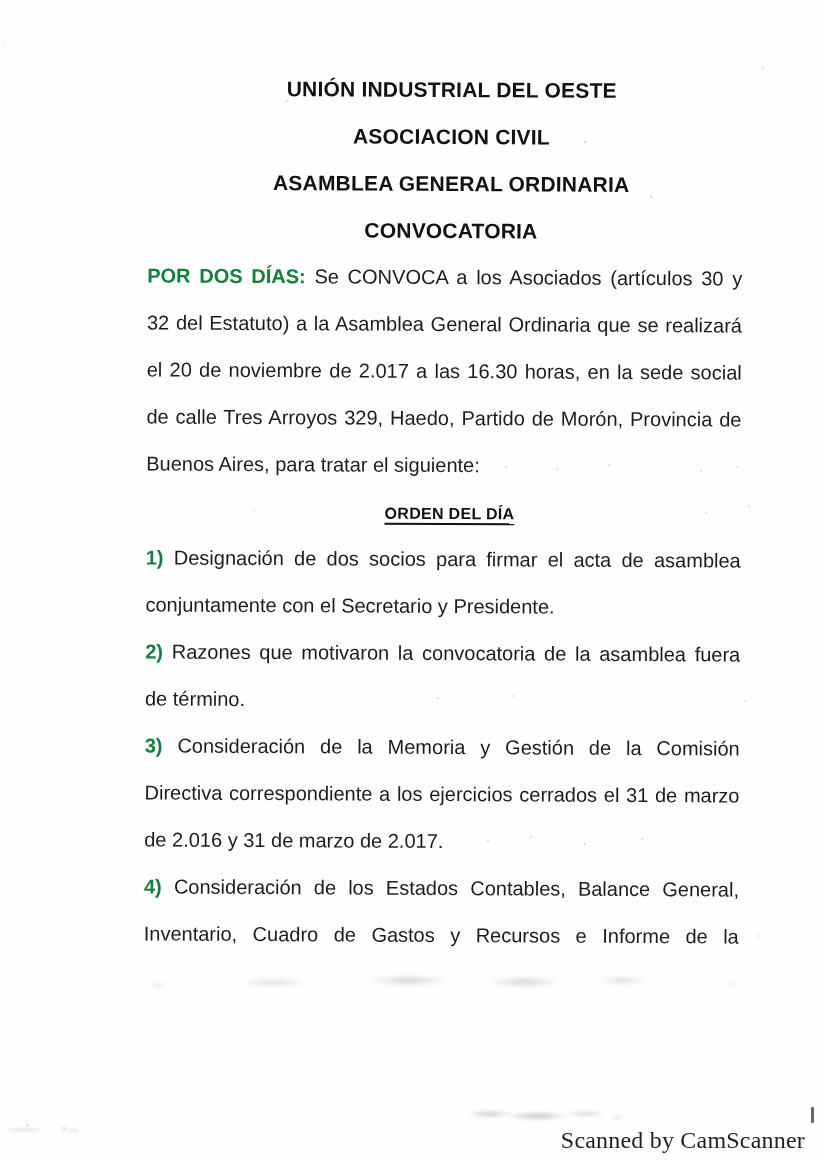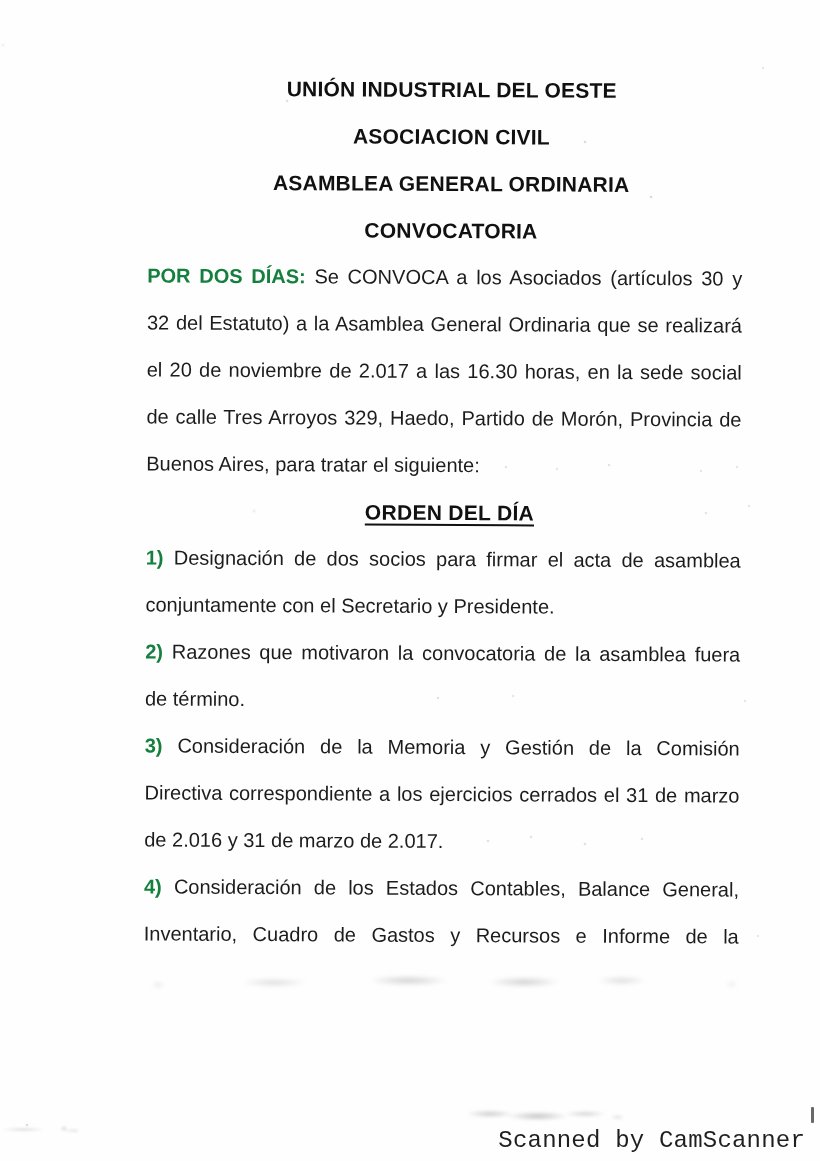--- a/index.html
+++ b/index.html
@@ -38,21 +38,21 @@
     font-weight: 700;
     font-size: 21px;
     letter-spacing: 0.2px;
     color: #111;
     padding-left: 12px;
   }
   .lead { font-weight: 700; color: #15803d; }
   .orden-wrap { text-align: center; padding-left: 12px; }
   .orden {
     font-weight: 700;
-    font-size: 21px;
+    font-size: 16px;
     letter-spacing: 0.3px;
     color: #111;
     text-decoration: underline;
     text-decoration-thickness: 2px;
     text-underline-offset: 4px;
   }
 
   
   .artifact { position: absolute; pointer-events: none; }
   .ghost-line {
@@ -113,21 +113,21 @@
       757px 935px 1px 0 rgba(130,130,130,0.3),
         2px  44px 2px 0 rgba(150,150,150,0.3),
        26px 1124px 1px 0 rgba(120,120,120,0.4);
   }
 
   
   .watermark {
     position: absolute;
     right: 15px;
     bottom: 7px;
-    font-family: Liberation Mono, monospace;
+    font-family: Liberation Serif, serif;
     font-size: 24px;
     color: #1f1f1f;
     letter-spacing: 0.2px;
   }
 </style>
 </head>
 <body>
 
 <div class="doc">
 

